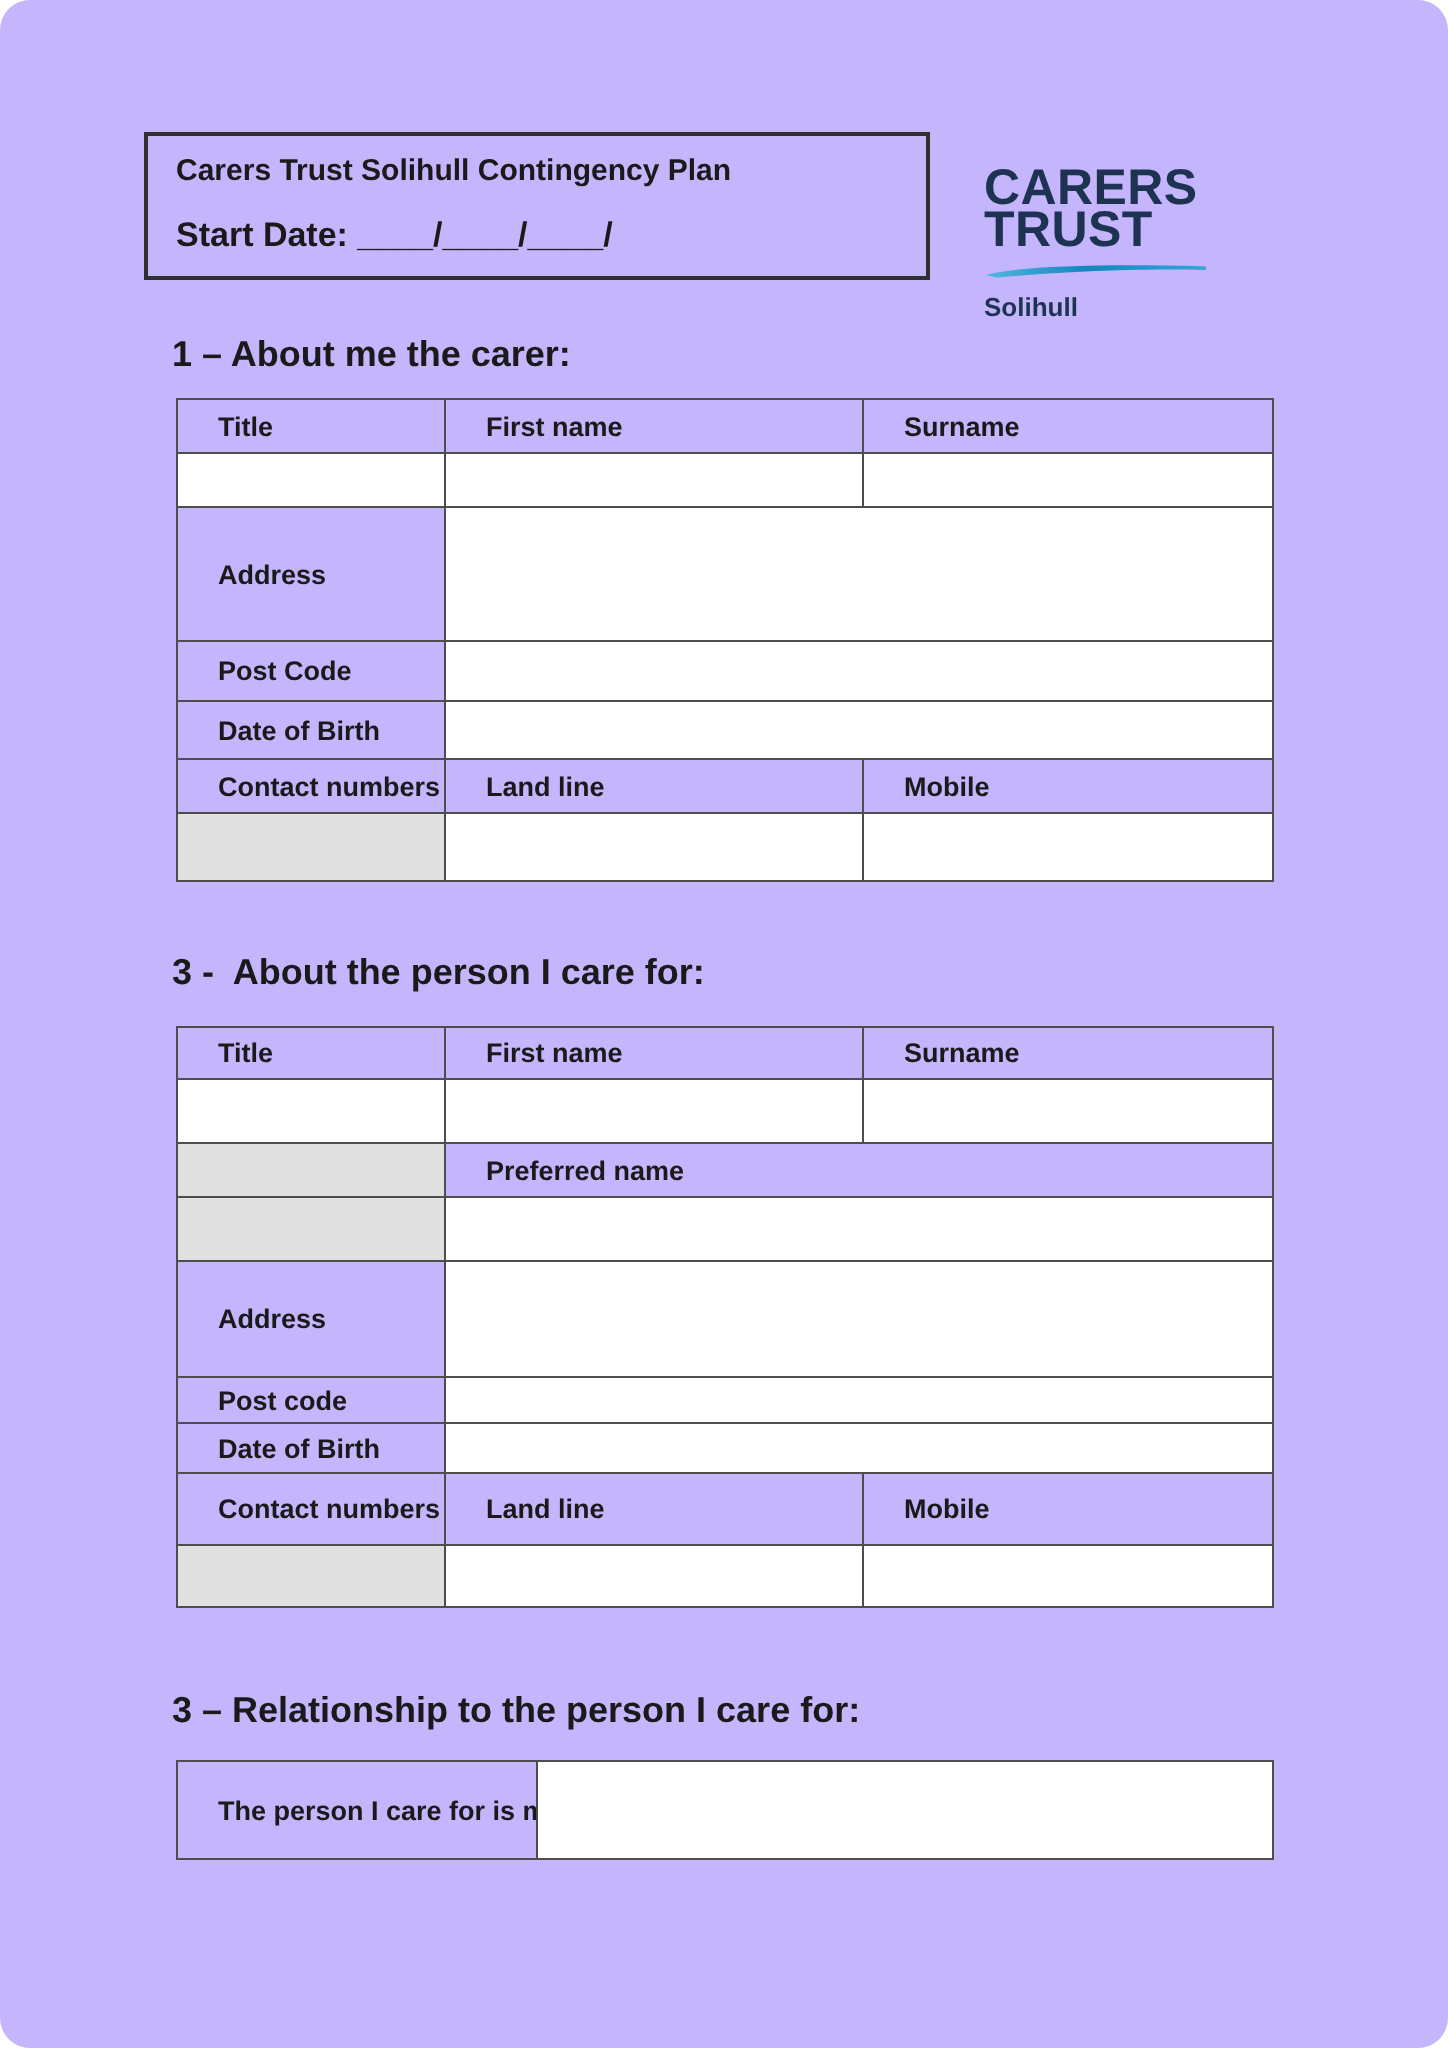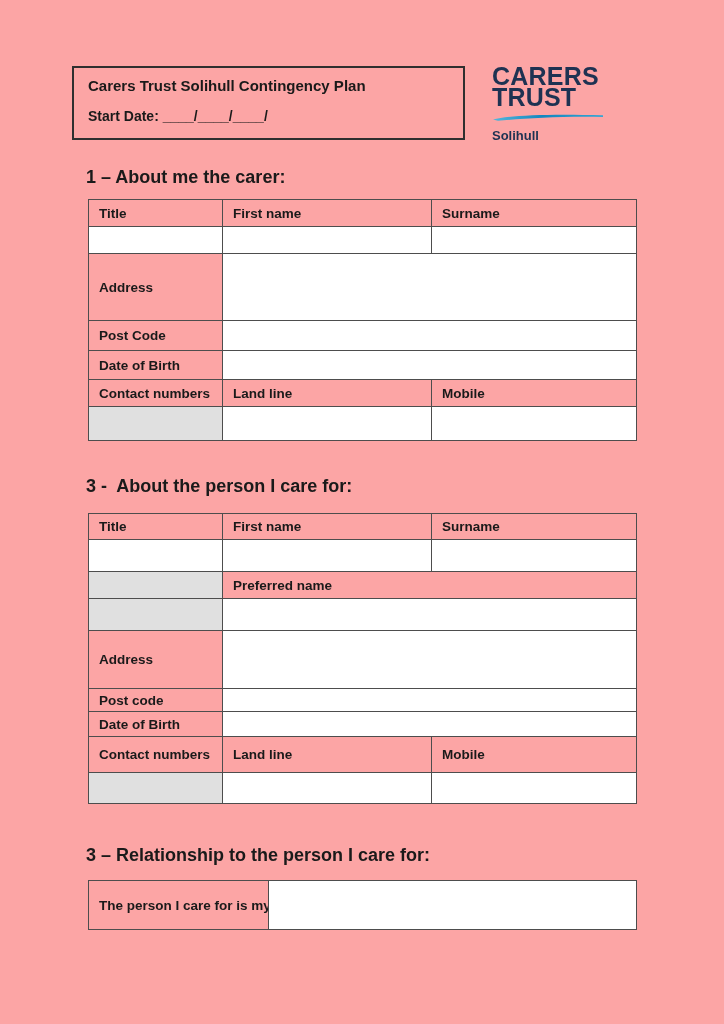--- a/index.html
+++ b/index.html
@@ -1,39 +1,40 @@
 <!DOCTYPE html>
 <html><head>
 <meta charset="utf-8">
 <style>
   html, body { margin: 0; padding: 0; background: #ffffff; }
   .page {
     position: relative;
     width: 724px;
     height: 1024px;
-    background: #fca5a5;
+    background: #c4b5fd;
     font-family: "Liberation Sans", "DejaVu Sans", sans-serif;
     color: #1a1a1a;
     overflow: hidden;
+    border-radius: 15px;
   }
 
   
   .header-box {
     position: absolute;
     left: 72px; top: 66px;
     width: 393px; height: 74px;
     box-sizing: border-box;
     border: 2px solid #2f2f2f;
     padding: 9px 14px 0 14px;
   }
   .doc-title { font-size: 15px; font-weight: bold; white-space: pre; }
-  .start-date { font-size: 14px; font-weight: bold; margin-top: 14px; white-space: pre; }
-
-  
-  .logo { position: absolute; left: 492px; top: 66px; width: 130px; }
+  .start-date { font-size: 17px; font-weight: bold; margin-top: 14px; white-space: pre; }
+
+  
+  .logo { position: absolute; left: 492px; top: 84px; width: 130px; }
   .logo-word {
     font-size: 25px; font-weight: bold; color: #1e3252;
     line-height: 21px; letter-spacing: 0.2px; white-space: pre;
   }
   .logo-swoosh { display: block; margin-top: 5px; }
   .logo-region { font-size: 13px; font-weight: bold; color: #1e3252; margin-top: 6px; white-space: pre; }
 
   
   .section-heading {
     position: absolute;
@@ -46,21 +47,21 @@
   
   table.form-table {
     position: absolute;
     left: 88px;
     border-collapse: collapse;
     table-layout: fixed;
     width: 548px;
   }
   table.form-table td {
     border: 1px solid #4d4d4d;
-    padding: 0 0 0 10px;
+    padding: 0 0 0 20px;
     vertical-align: middle;
     font-size: 13.5px;
     font-weight: bold;
     overflow: hidden;
     white-space: pre;
   }
   td.shaded { background: #e0e0e0; }
   td.input { background: #ffffff; }
 </style>
 </head>

